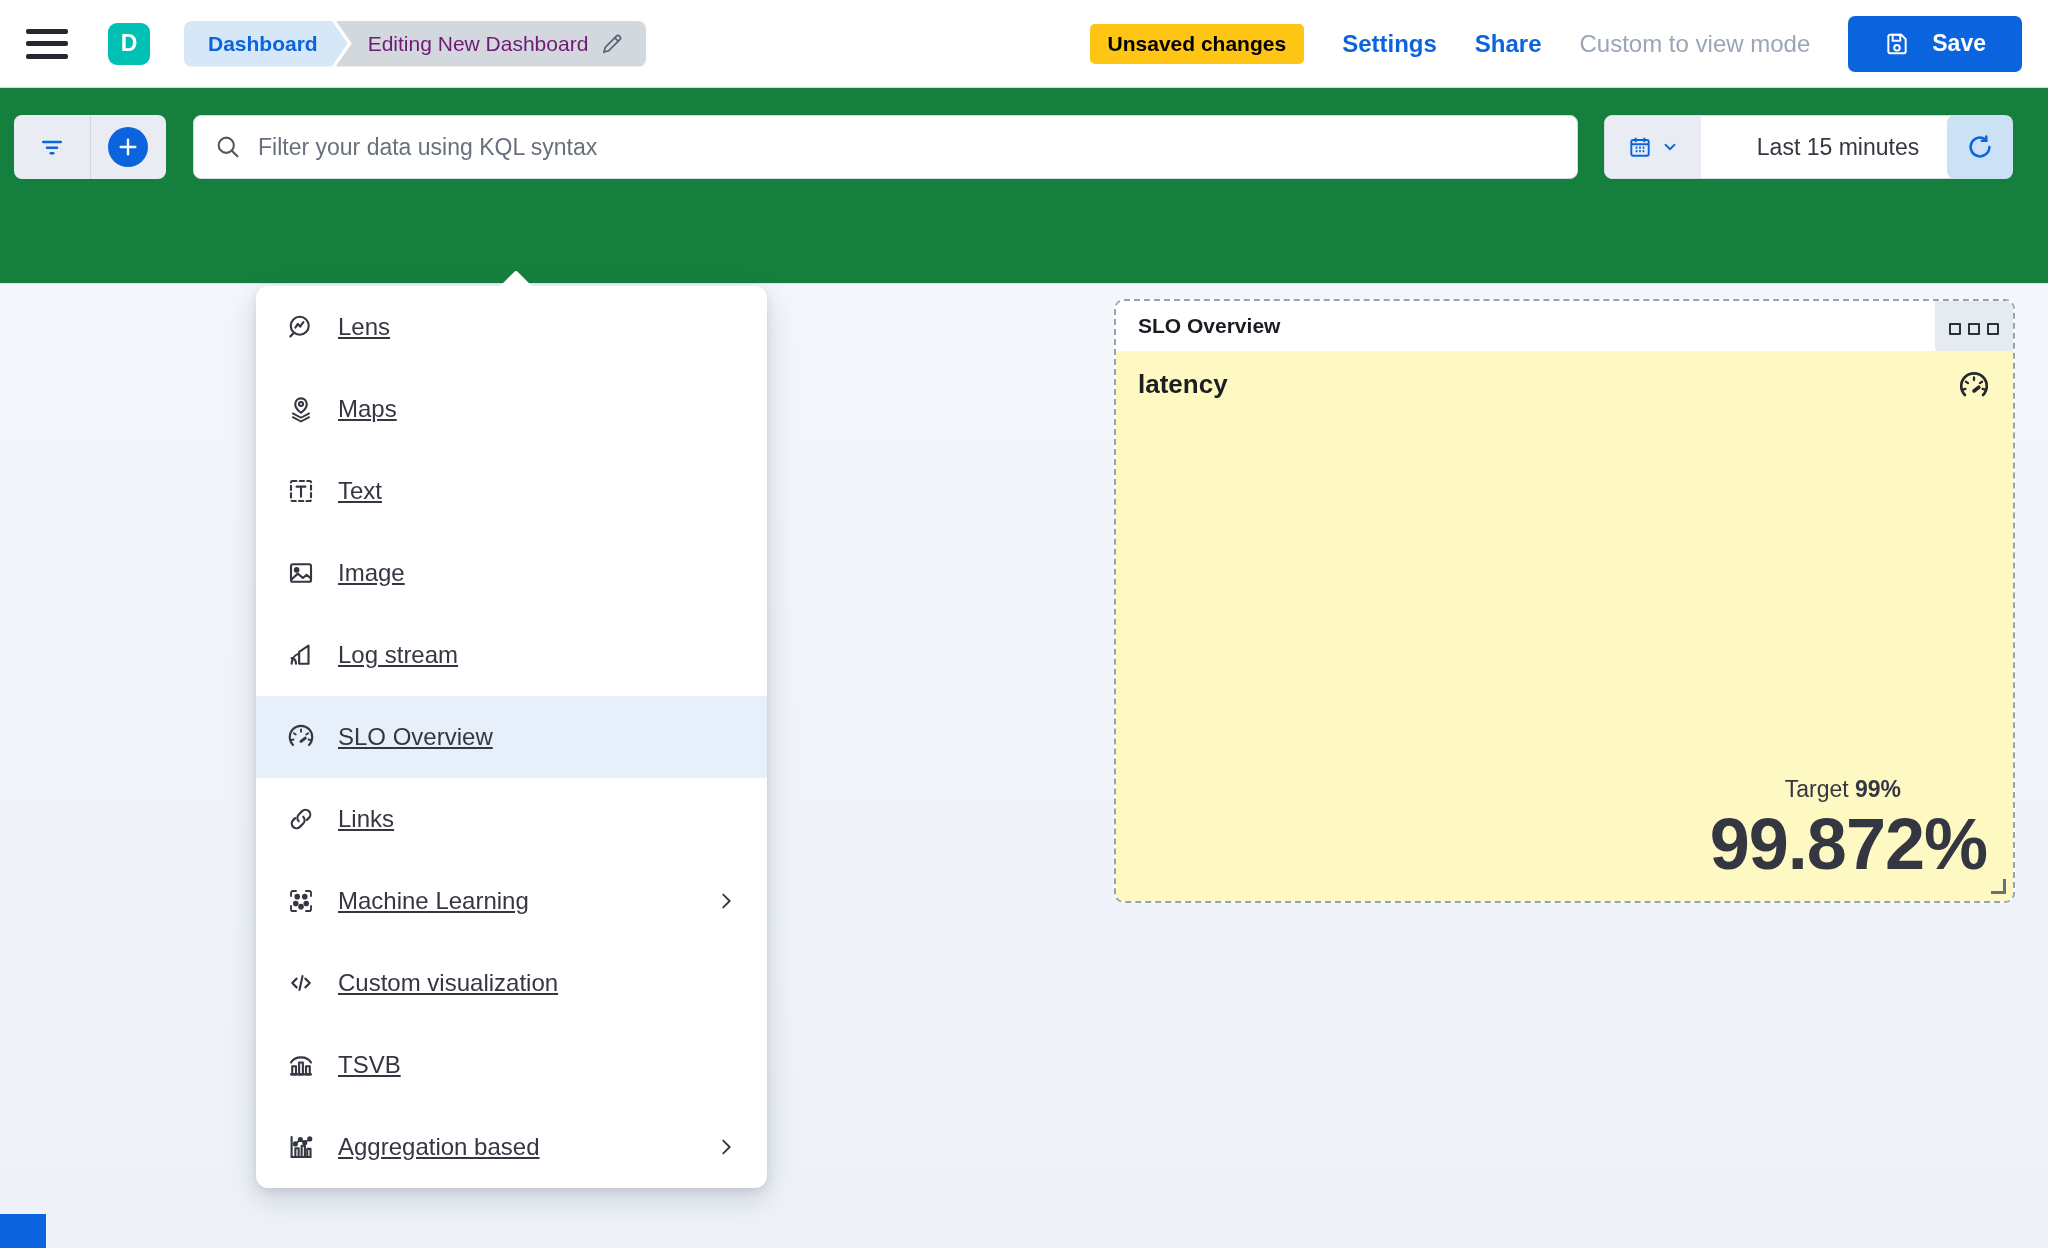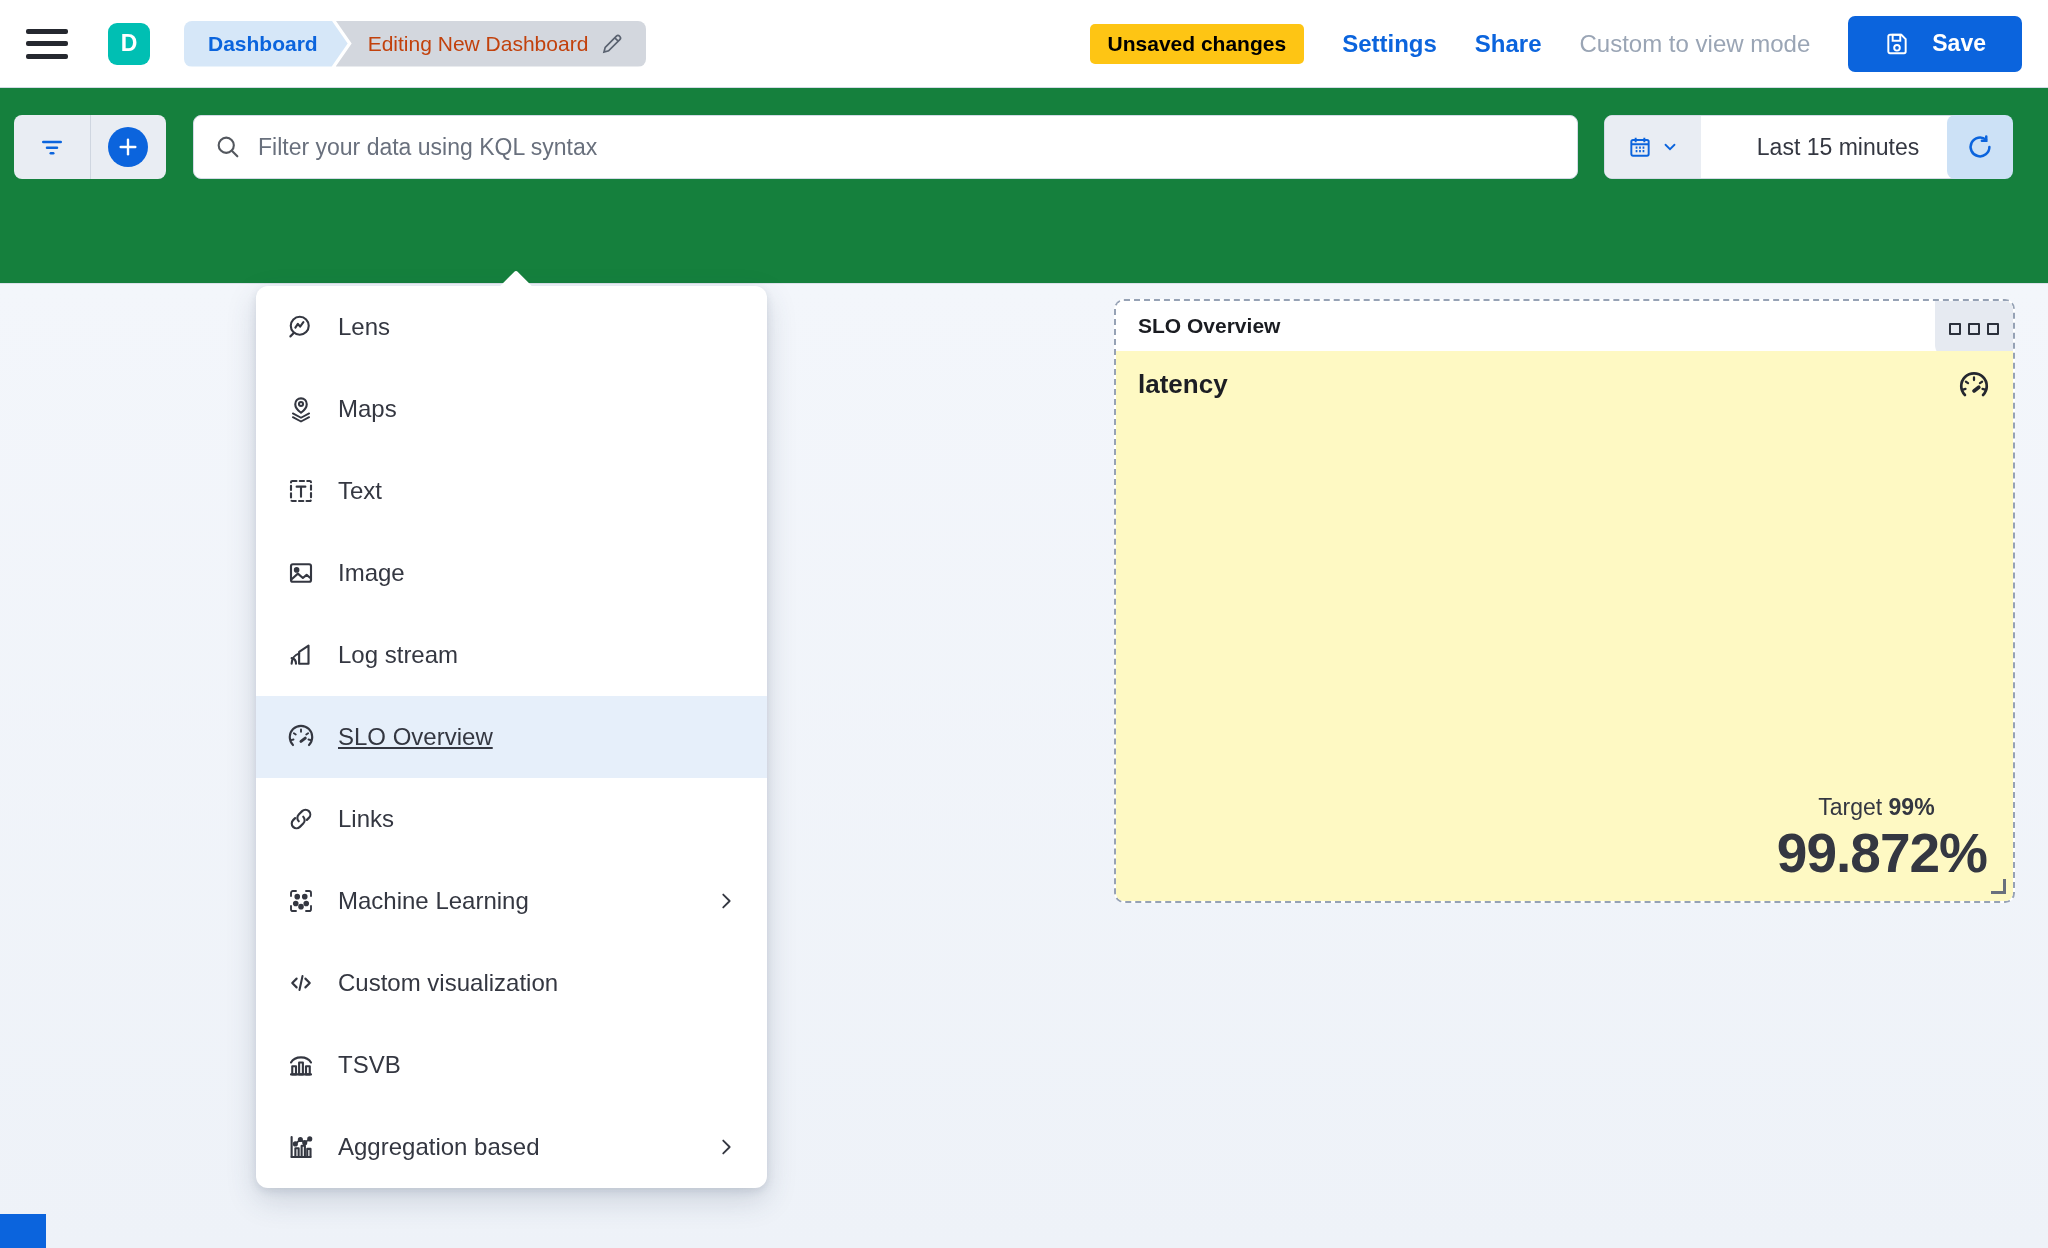--- a/index.html
+++ b/index.html
@@ -27,21 +27,21 @@
     margin-right:34px;
   }
   .crumbs { display:flex; align-items:center; height:46px; }
   .crumb1 {
     background:#d6e7f8; color:#0b64dd; font-size:21px; font-weight:600;
     height:46px; display:flex; align-items:center; padding:0 30px 0 24px;
     clip-path: polygon(0 0, calc(100% - 16px) 0, 100% 50%, calc(100% - 16px) 100%, 0 100%);
     border-radius:8px 0 0 8px;
   }
   .crumb2 {
-    background:#d3d7de; color:#c2410c; font-size:21px;
+    background:#d3d7de; color:#701a75; font-size:21px;
     height:46px; display:flex; align-items:center; gap:12px; padding:0 22px 0 32px;
     clip-path: polygon(0 0, 100% 0, 100% 100%, 0 100%, 16px 50%);
     margin-left:-12px; border-radius:0 8px 8px 0;
   }
   .topbar-right { margin-left:auto; display:flex; align-items:center; gap:38px; }
   .badge-warning {
     background:#fec514; color:#000; font-size:21px; font-weight:700;
     padding:8px 18px; border-radius:5px; white-space:nowrap;
   }
   .toplink { font-size:24px; font-weight:600; color:#0b64dd; cursor:pointer; white-space:nowrap; }
@@ -112,21 +112,21 @@
     position:absolute; left:248px; top:-11px; width:24px; height:24px;
     background:#fff; transform:rotate(45deg); border-radius:3px;
   }
   .menu-list { position:relative; width:100%; height:100%; padding:0; overflow:hidden; border-radius:12px; }
   .menu-item {
     height:82px; display:flex; align-items:center; gap:22px; padding:0 30px; cursor:pointer; font-size:24px; color:#343741;
   }
   .menu-item.selected { background:#e6effa; }
   .menu-item.selected .mi-label { text-decoration:underline; }
   .mi-icon { width:30px; height:30px; flex:0 0 30px; }
-  .mi-label { flex:1; }
+  .mi-label { flex:1;text-decoration:underline; }
   .mi-chevron { width:22px; height:22px; }
 
   
   .slo-panel {
     position:absolute; left:1114px; top:15px; width:901px; height:604px;
     background:#fff; border:2px dashed #96a2b5; border-radius:10px; overflow:hidden;
   }
   .slo-header {
     height:50px; background:#fff; display:flex; align-items:center; padding:0 22px;
   }
@@ -137,21 +137,21 @@
   }
   .sq { width:12px; height:12px; border:2.6px solid #2b303b; border-radius:1px; }
   .slo-body {
     position:absolute; left:0; top:50px; right:0; bottom:0; background:#fef9c3;padding-left:28px;
   }
   .slo-name { position:absolute; left:22px; top:18px; font-size:26px; font-weight:bold; color:#1d1e24; }
   .slo-gauge { position:absolute; right:22px; top:18px; }
   .slo-metrics { position:absolute; right:26px; bottom:18px; text-align:center; }
   .slo-target { font-size:23px; color:#343741; }
   .slo-target b { font-weight:bold; }
-  .slo-value { font-size:55px; font-weight:800; color:#343741; letter-spacing:-1px; line-height:1.05; margin-top:4px;margin-left:11px; }
+  .slo-value { font-size:72px; font-weight:800; color:#343741; letter-spacing:-1px; line-height:1.05; margin-top:4px;margin-left:11px; }
   .resize-handle {
     position:absolute; right:7px; bottom:7px; width:15px; height:15px;
     border-right:3px solid #69707d; border-bottom:3px solid #69707d;
   }
 
   .panel-placeholder {
     position:absolute; left:0; bottom:0; width:46px; height:34px; background:#0b64dd;
   }
 </style>
 </head>

